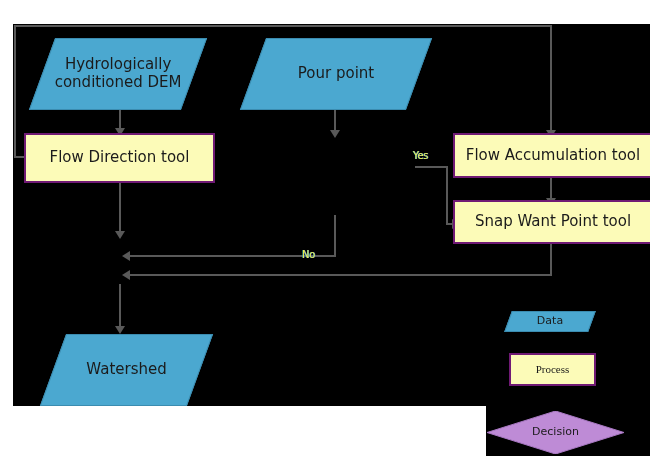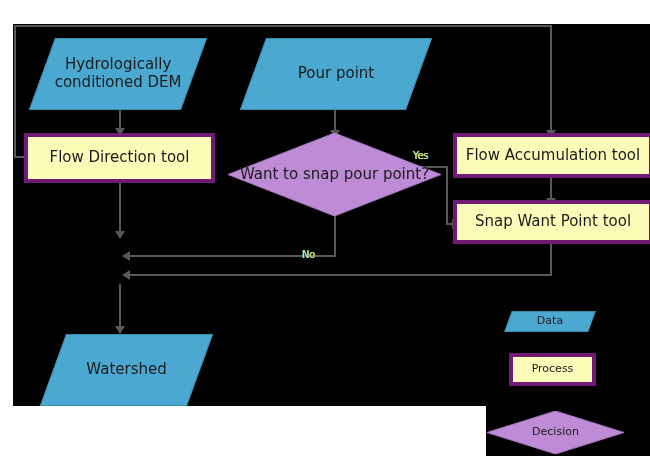--- a/index.html
+++ b/index.html
@@ -46,21 +46,21 @@
     border: 1px solid #3b8cb0;
     transform: skewX(-20deg);
   }
   .data-shape > .lbl {
     transform: skewX(20deg);
     display: block;
     width: 100%;
   }
   .process-shape {
     background: #FCFBB8;
-    border: 4px solid #701a75;
+    border: 2px solid #701a75;
   }
   .decision-shape {
     background: transparent;
     border: none;
   }
   .decision-shape .diamond-svg {
     position: absolute;
     left: 0;
     top: 0;
     width: 100%;
@@ -164,41 +164,35 @@
   </div>
 
   <div class="shape process-shape" style="left:24px; top:133px; width:191px; height:50px; font-size:15px;">
     <span class="lbl">Flow Direction tool</span>
   </div>
 
   <div class="shape process-shape" style="left:453px; top:133px; width:200px; height:45px; font-size:15px;">
     <span class="lbl">Flow Accumulation tool</span>
   </div>
 
-  <div class="shape decision-shape" style="left:228px; top:133px; width:213px; height:83px; font-size:15px;">
-    <svg class="diamond-svg" viewBox="0 0 213 83" preserveAspectRatio="none">
-      <polygon points="106.5,0 213,41.5 106.5,83 0,41.5" fill="#BE8BD6" stroke="#a878c2" stroke-width="1"></polygon>
-    </svg>
-    <span class="lbl">Want to snap pour point?</span>
-  </div>
 
   <div class="shape process-shape" style="left:453px; top:200px; width:200px; height:44px; font-size:15px;">
     <span class="lbl">Snap Want Point tool</span>
   </div>
 
 
   <div class="shape data-shape" style="left:53px; top:334px; width:147px; height:72px; font-size:15px;">
     <span class="lbl">Watershed</span>
   </div>
 
   <div class="shape data-shape legend-item" style="left:508px; top:311px; width:84px; height:21px; font-size:11px;">
     <span class="lbl">Data</span>
   </div>
 
-  <div class="shape process-shape legend-item" style="left:509px; top:353px; width:87px; height:33px; font-size:11px;">
+  <div class="shape process-shape legend-item" style="left:509px; top:353px; width:87px; height:33px; font-size:11px;font-family:Liberation Serif, serif;">
     <span class="lbl">Process</span>
   </div>
 
   <div class="shape decision-shape legend-item" style="left:487px; top:411px; width:137px; height:43px; font-size:11px;">
     <svg class="diamond-svg" viewBox="0 0 137 43" preserveAspectRatio="none">
       <polygon points="68.5,0 137,21.5 68.5,43 0,21.5" fill="#BE8BD6" stroke="#a878c2" stroke-width="1"></polygon>
     </svg>
     <span class="lbl">Decision</span>
   </div>
 

